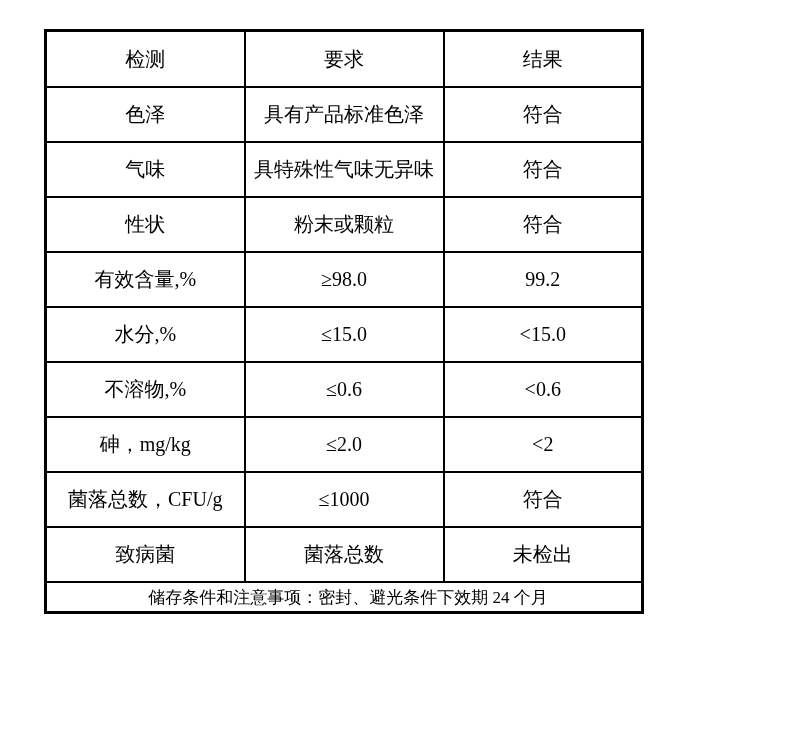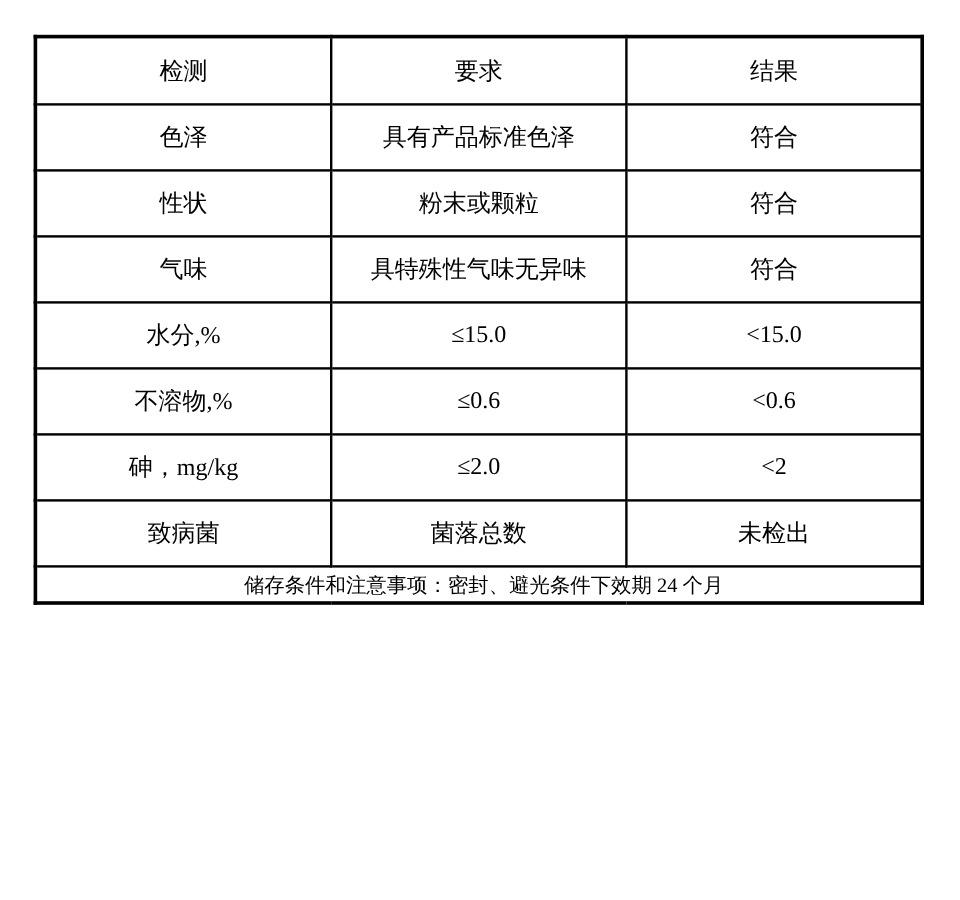--- a/index.html
+++ b/index.html
@@ -9,23 +9,23 @@
   }
   body {
     position: relative;
     width: 800px;
     height: 750px;
     font-family: "Liberation Serif", "DejaVu Serif", serif;
     color: #000000;
   }
   table.inspection {
     position: absolute;
-    left: 28px;
+    left: 44px;
     top: 29px;
-    width: 742px;
+    width: 600px;
     border-collapse: collapse;
     table-layout: fixed;
     border: 3px solid #000000;
   }
   table.inspection th,
   table.inspection td {
     border: 2px solid #000000;
     text-align: center;
     vertical-align: middle;
     font-size: 20px;
@@ -59,45 +59,55 @@
         <th>结果</th>
       </tr>
   </thead>
   <tbody id="table-body">
       <tr>
         <td>色泽</td>
         <td>具有产品标准色泽</td>
         <td>符合</td>
       </tr>
       <tr>
+        <td>气味</td>
+        <td>具特殊性气味无异味</td>
+        <td>符合</td>
+      </tr>
+      <tr>
         <td>性状</td>
         <td>粉末或颗粒</td>
         <td>符合</td>
       </tr>
       <tr>
-        <td>气味</td>
-        <td>具特殊性气味无异味</td>
-        <td>符合</td>
+        <td>有效含量,%</td>
+        <td>≥98.0</td>
+        <td>99.2</td>
       </tr>
       <tr>
         <td>水分,%</td>
         <td>≤15.0</td>
         <td>&lt;15.0</td>
       </tr>
       <tr>
         <td>不溶物,%</td>
         <td>≤0.6</td>
         <td>&lt;0.6</td>
       </tr>
       <tr>
         <td>砷，mg/kg</td>
         <td>≤2.0</td>
         <td>&lt;2</td>
       </tr>
       <tr>
+        <td>菌落总数，CFU/g</td>
+        <td>≤1000</td>
+        <td>符合</td>
+      </tr>
+      <tr>
         <td>致病菌</td>
         <td>菌落总数</td>
         <td>未检出</td>
       </tr>
     </tbody>
   <tfoot>
     <tr>
       <td colspan="3">储存条件和注意事项：密封、避光条件下效期 24 个月</td>
     </tr>
   </tfoot>

